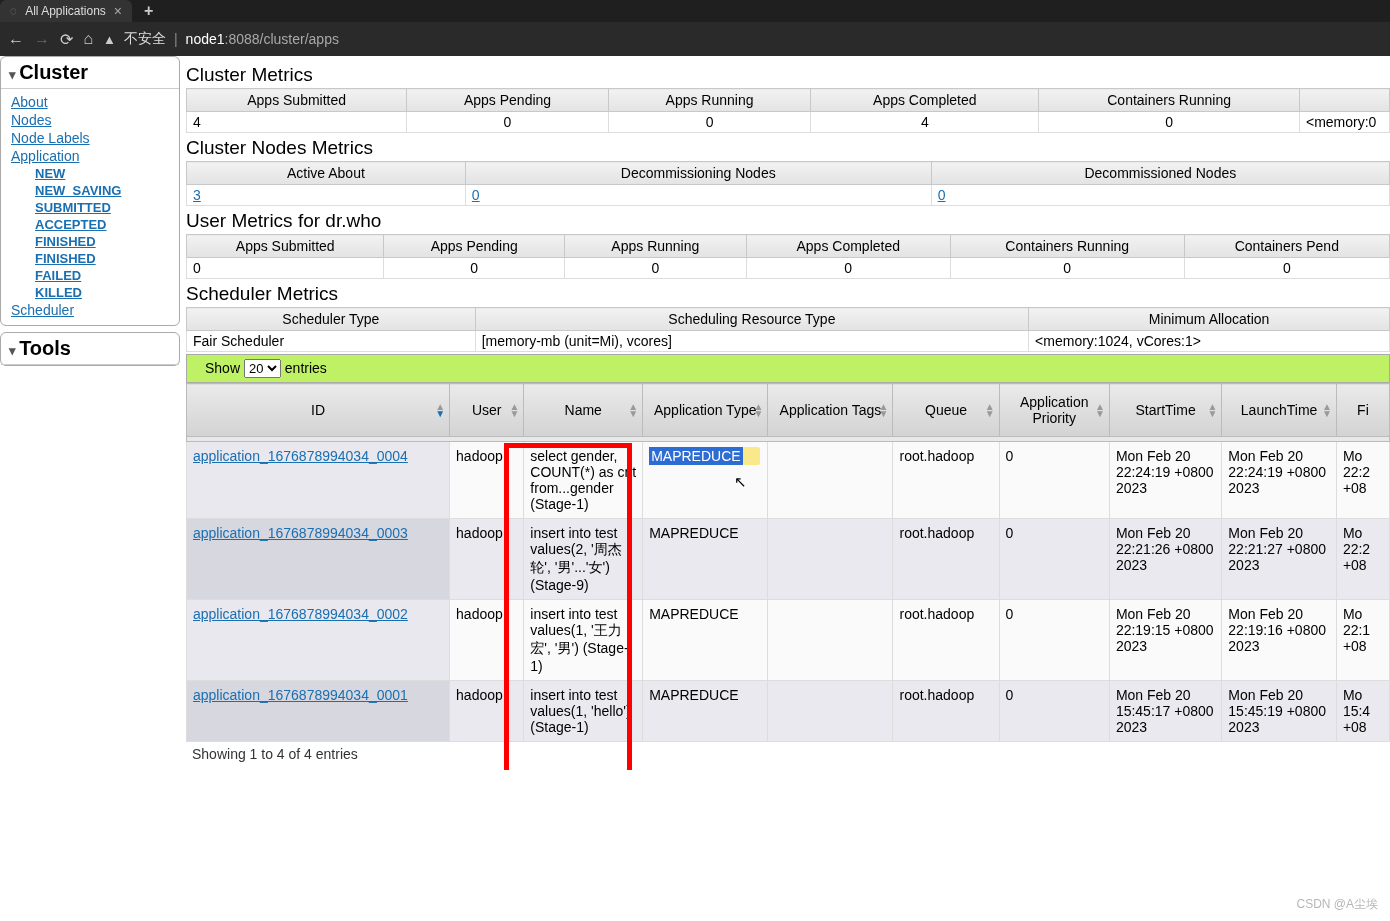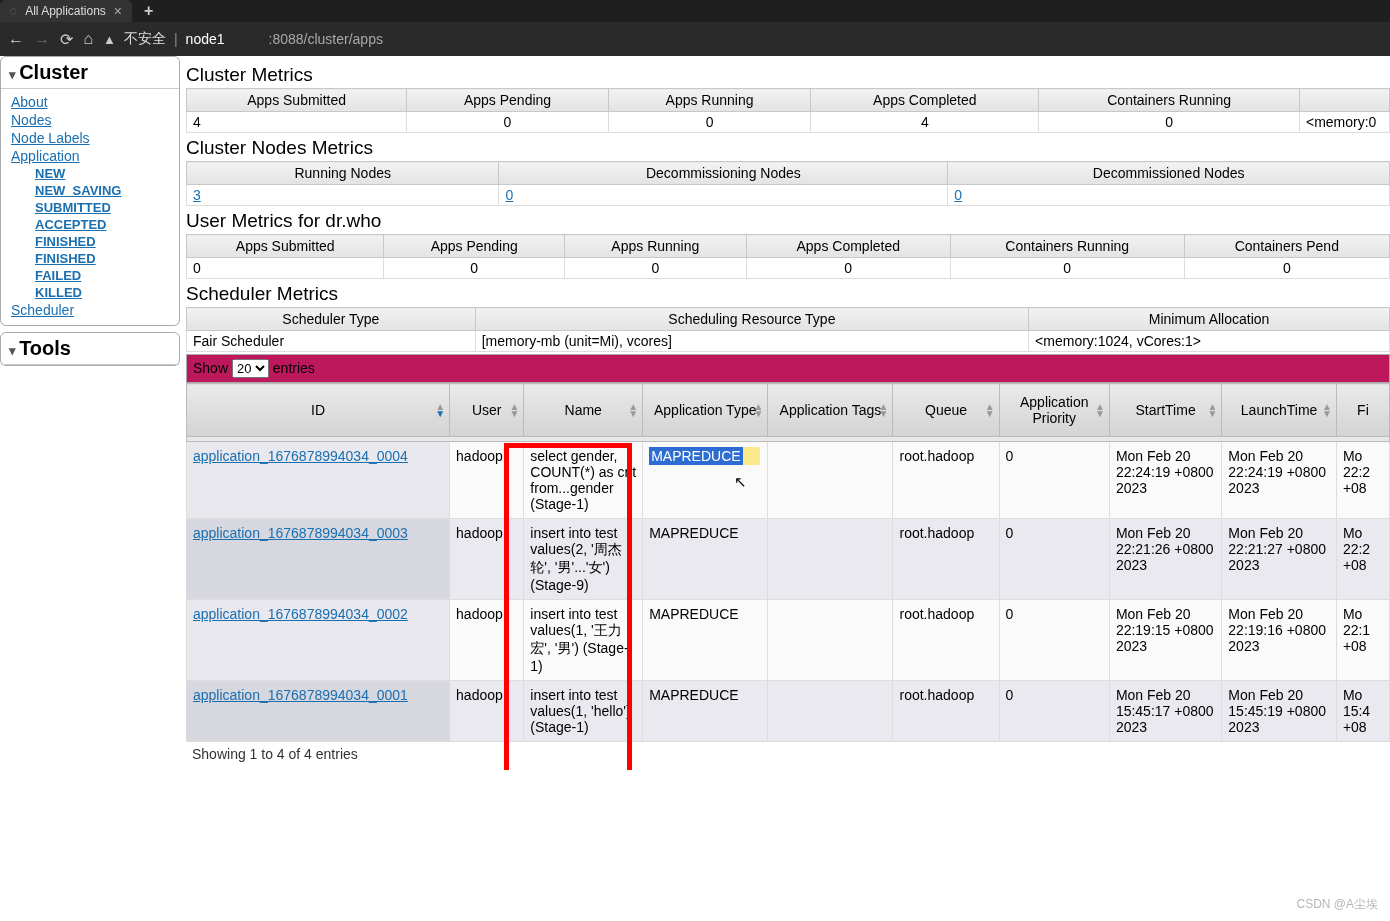--- a/index.html
+++ b/index.html
@@ -10,42 +10,42 @@
   .tab-bar { display: flex; height: 22px; align-items: center; background: #1f1f1f; }
   .tab { display: flex; align-items: center; padding: 3px 10px; background: #333; border-radius: 6px 6px 0 0; font-size: 12px; gap: 8px; }
   .tab-icon { color: #888; font-size: 12px; }
   .tab-close { color: #aaa; cursor: pointer; font-size: 14px; }
   .tab-new { color: #ccc; margin-left: 12px; font-size: 16px; font-weight: bold; }
   .addr-bar { display: flex; align-items: center; height: 34px; padding: 0 8px; gap: 10px; }
   .nav-btn { color: #ccc; font-size: 16px; cursor: pointer; }
   .url-box { flex: 1; display: flex; align-items: center; gap: 8px; color: #ddd; font-size: 14px; }
   .warn { color: #ccc; font-size: 13px; }
   .url-host { color: #fff; }
-  .url-path { color: #a8a8a8; margin-left: 44px; }
+  .url-path { color: #a8a8a8; }
   
   
   .main-wrap { display: flex; width: 100%; }
   .sidebar { width: 180px; }
   .box { border: 1px solid #aaa; border-radius: 6px; margin-bottom: 6px; background: #fff; }
   .box-title { font-size: 20px; font-weight: bold; padding: 4px 8px; border-bottom: 1px solid #ccc; }
   .box-title::before { content: "▾ "; font-size: 13px; color: #555; }
   .nav-list { padding: 4px 0 6px 10px; }
   .nav-list a { display: block; color: #1a6fb0; text-decoration: underline; font-size: 14px; padding: 1px 0; }
   .nav-list .indent { margin-left: 24px; font-weight: bold; }
   .nav-list .indent a { font-size: 13px; }
   
   .content { flex: 1; padding: 4px 0 4px 6px; overflow: hidden; }
   .section-title { font-size: 19px; margin: 4px 0 2px 0; font-weight: normal; }
   
   .metric-table { width: 100%; border-collapse: collapse; margin-bottom: 2px; }
   .metric-table th { background: linear-gradient(#f2f2f2, #e3e3e3); border: 1px solid #c8c8c8; padding: 3px 18px; font-weight: normal; font-size: 14px; }
   .metric-table td { border: 1px solid #ddd; padding: 2px 6px; font-size: 14px; }
   .metric-table td a { color: #1a6fb0; text-decoration: underline; }
   
-  .entries-bar { background: #be185d; border: 1px solid #aaa; padding: 4px 6px; font-size: 14px; }
+  .entries-bar { background: #bef264; border: 1px solid #aaa; padding: 4px 18px; font-size: 14px; }
   .entries-bar select { font-size: 13px; }
   
   .apps-table { width: 100%; border-collapse: collapse; table-layout: fixed; }
   .apps-table th { background: linear-gradient(#eaeaea, #d3d3d3); border: 1px solid #bbb; padding: 10px 6px; font-weight: normal; font-size: 14px; position: relative; }
   .apps-table th .sort { position: absolute; right: 4px; top: 50%; transform: translateY(-50%); font-size: 10px; color: #999; line-height: 7px; }
   .apps-table th.sorted .sort-desc { color: #1a6fb0; }
   .apps-table td { border: 1px solid #ddd; padding: 6px 6px; font-size: 14px; vertical-align: top; word-wrap: break-word; }
   .apps-table tbody tr:nth-child(odd) td { background: #fafafa; }
   .apps-table tbody tr:nth-child(even) td { background: #e9e9ef; }
   .apps-table td.first { background: #d7d7e0 !important; }
@@ -137,21 +137,21 @@
         <td style="text-align:center">0</td>
         <td>&lt;memory:0</td>
       </tr>
     </tbody>
       </table>
 
     <div class="section-title">Cluster Nodes Metrics</div>
     <table class="metric-table">
       <tbody>
           <tr>
-        <th>Running Nodes</th>
+        <th>Active About</th>
         <th>Decommissioning Nodes</th>
         <th>Decommissioned Nodes</th>
       </tr>
       <tr>
         <td><a>3</a></td>
         <td><a>0</a></td>
         <td><a>0</a></td>
       </tr>
     </tbody>
       </table>

